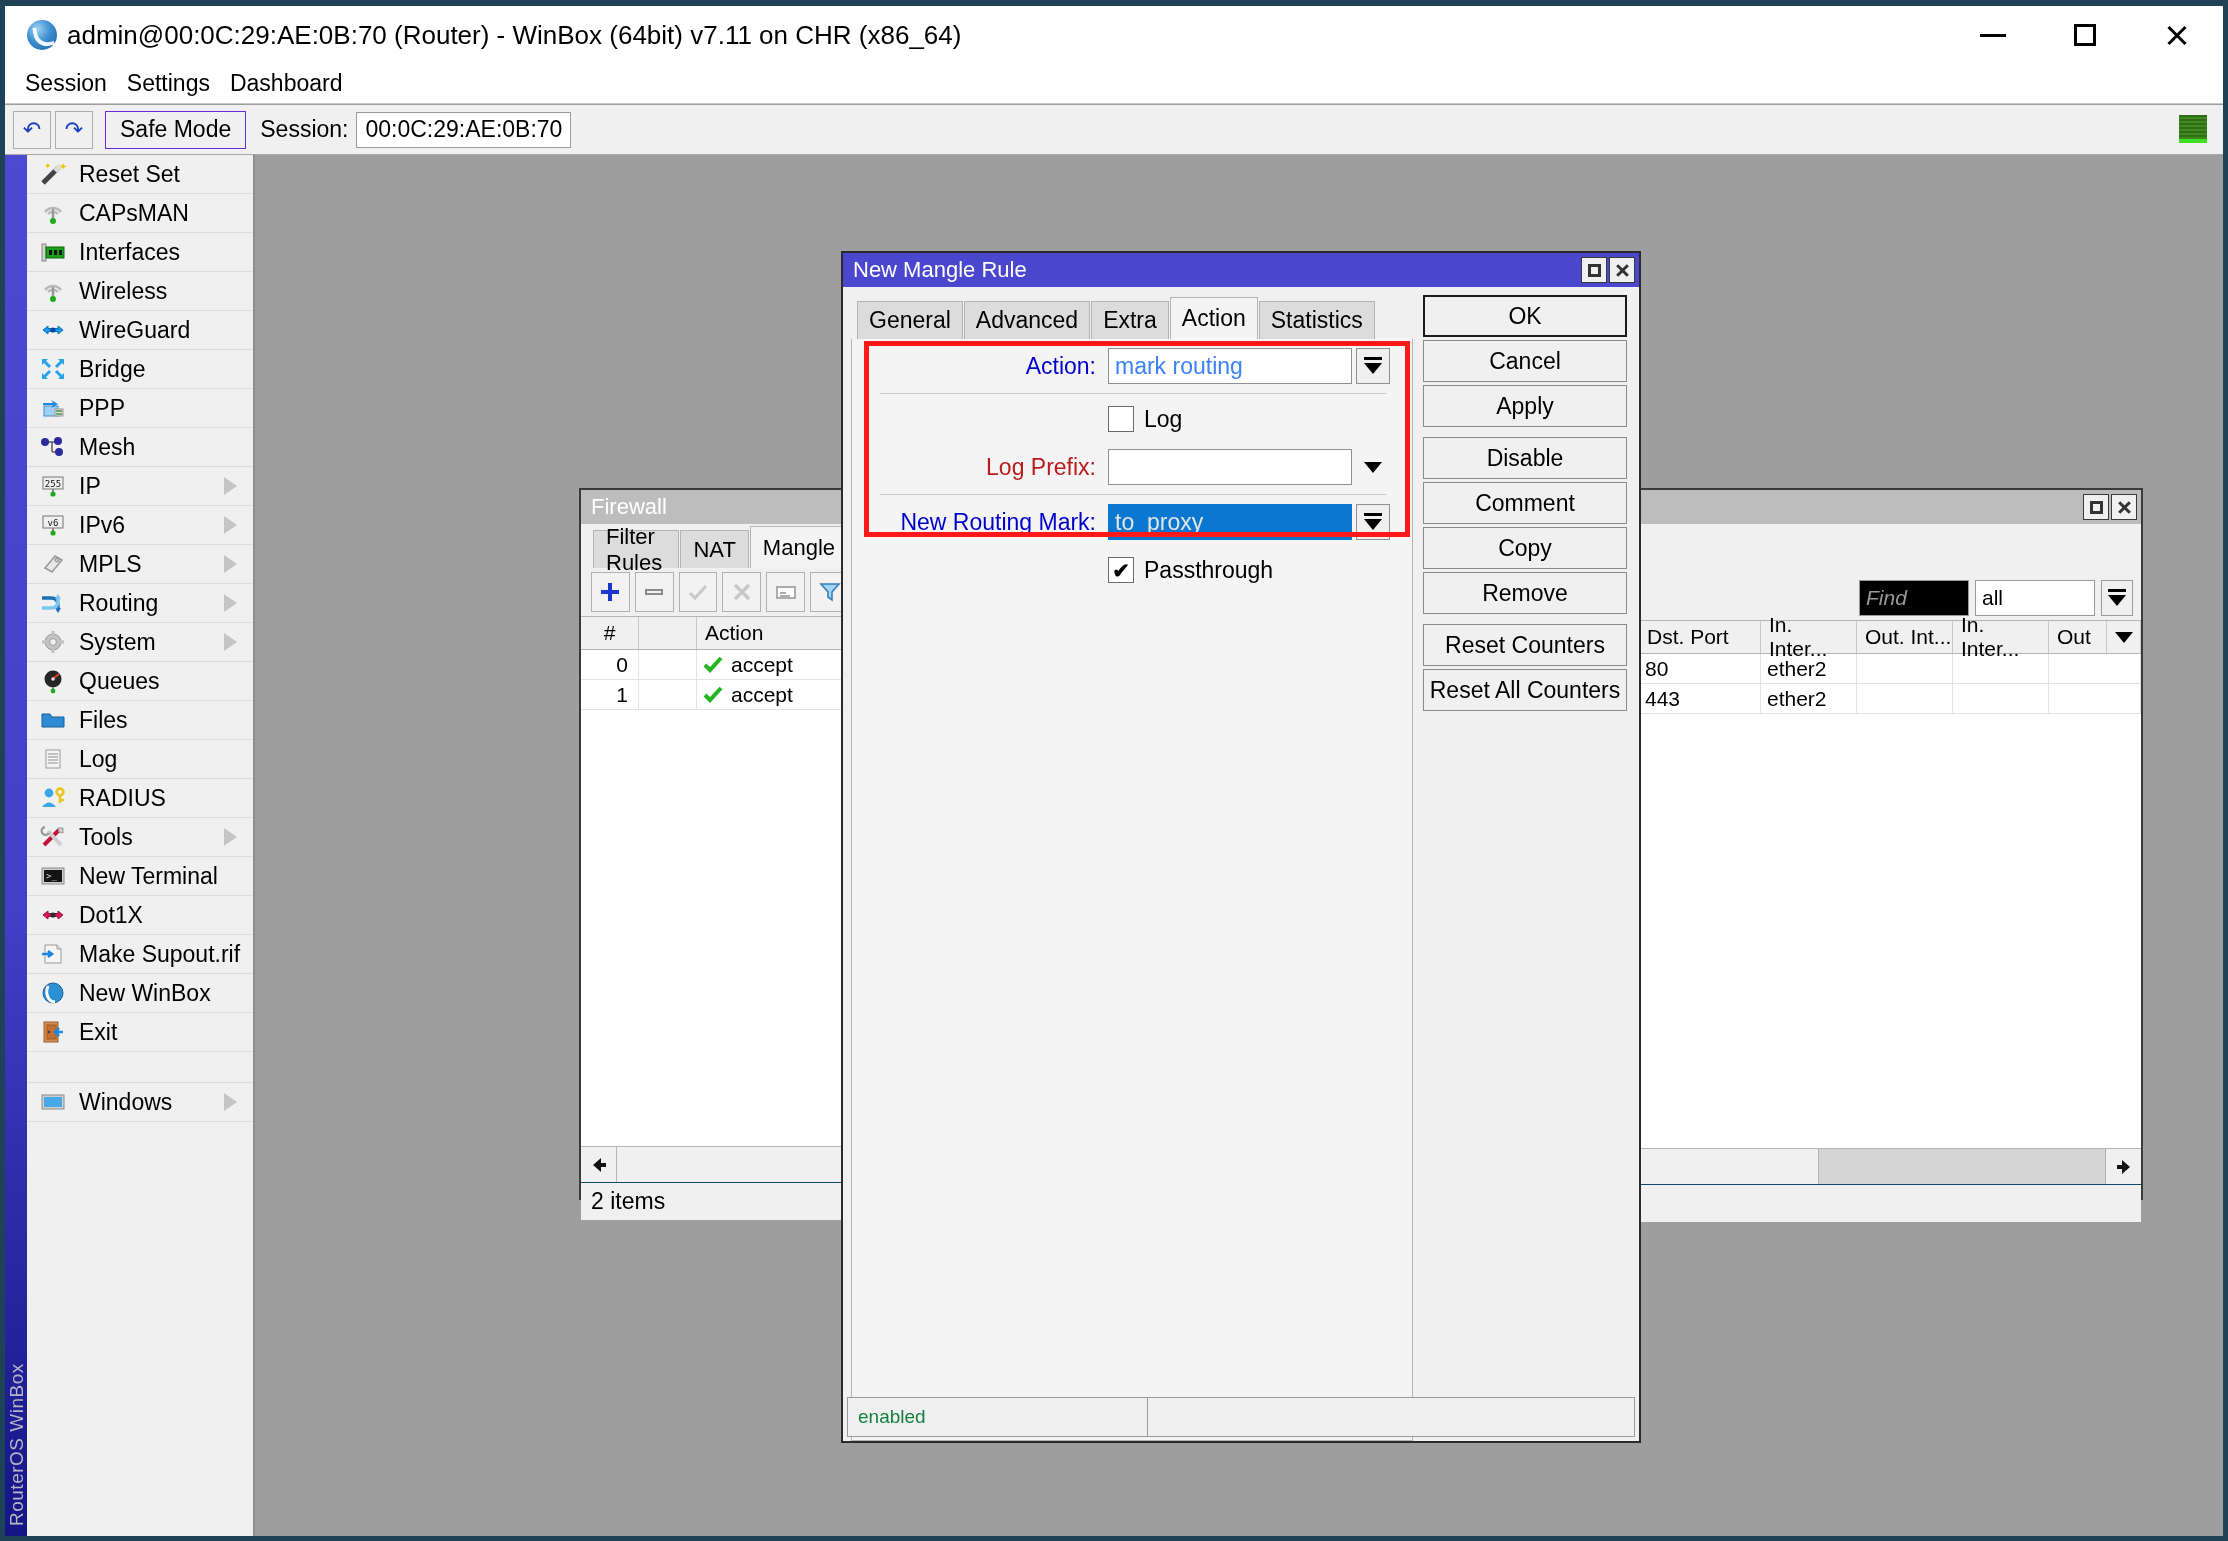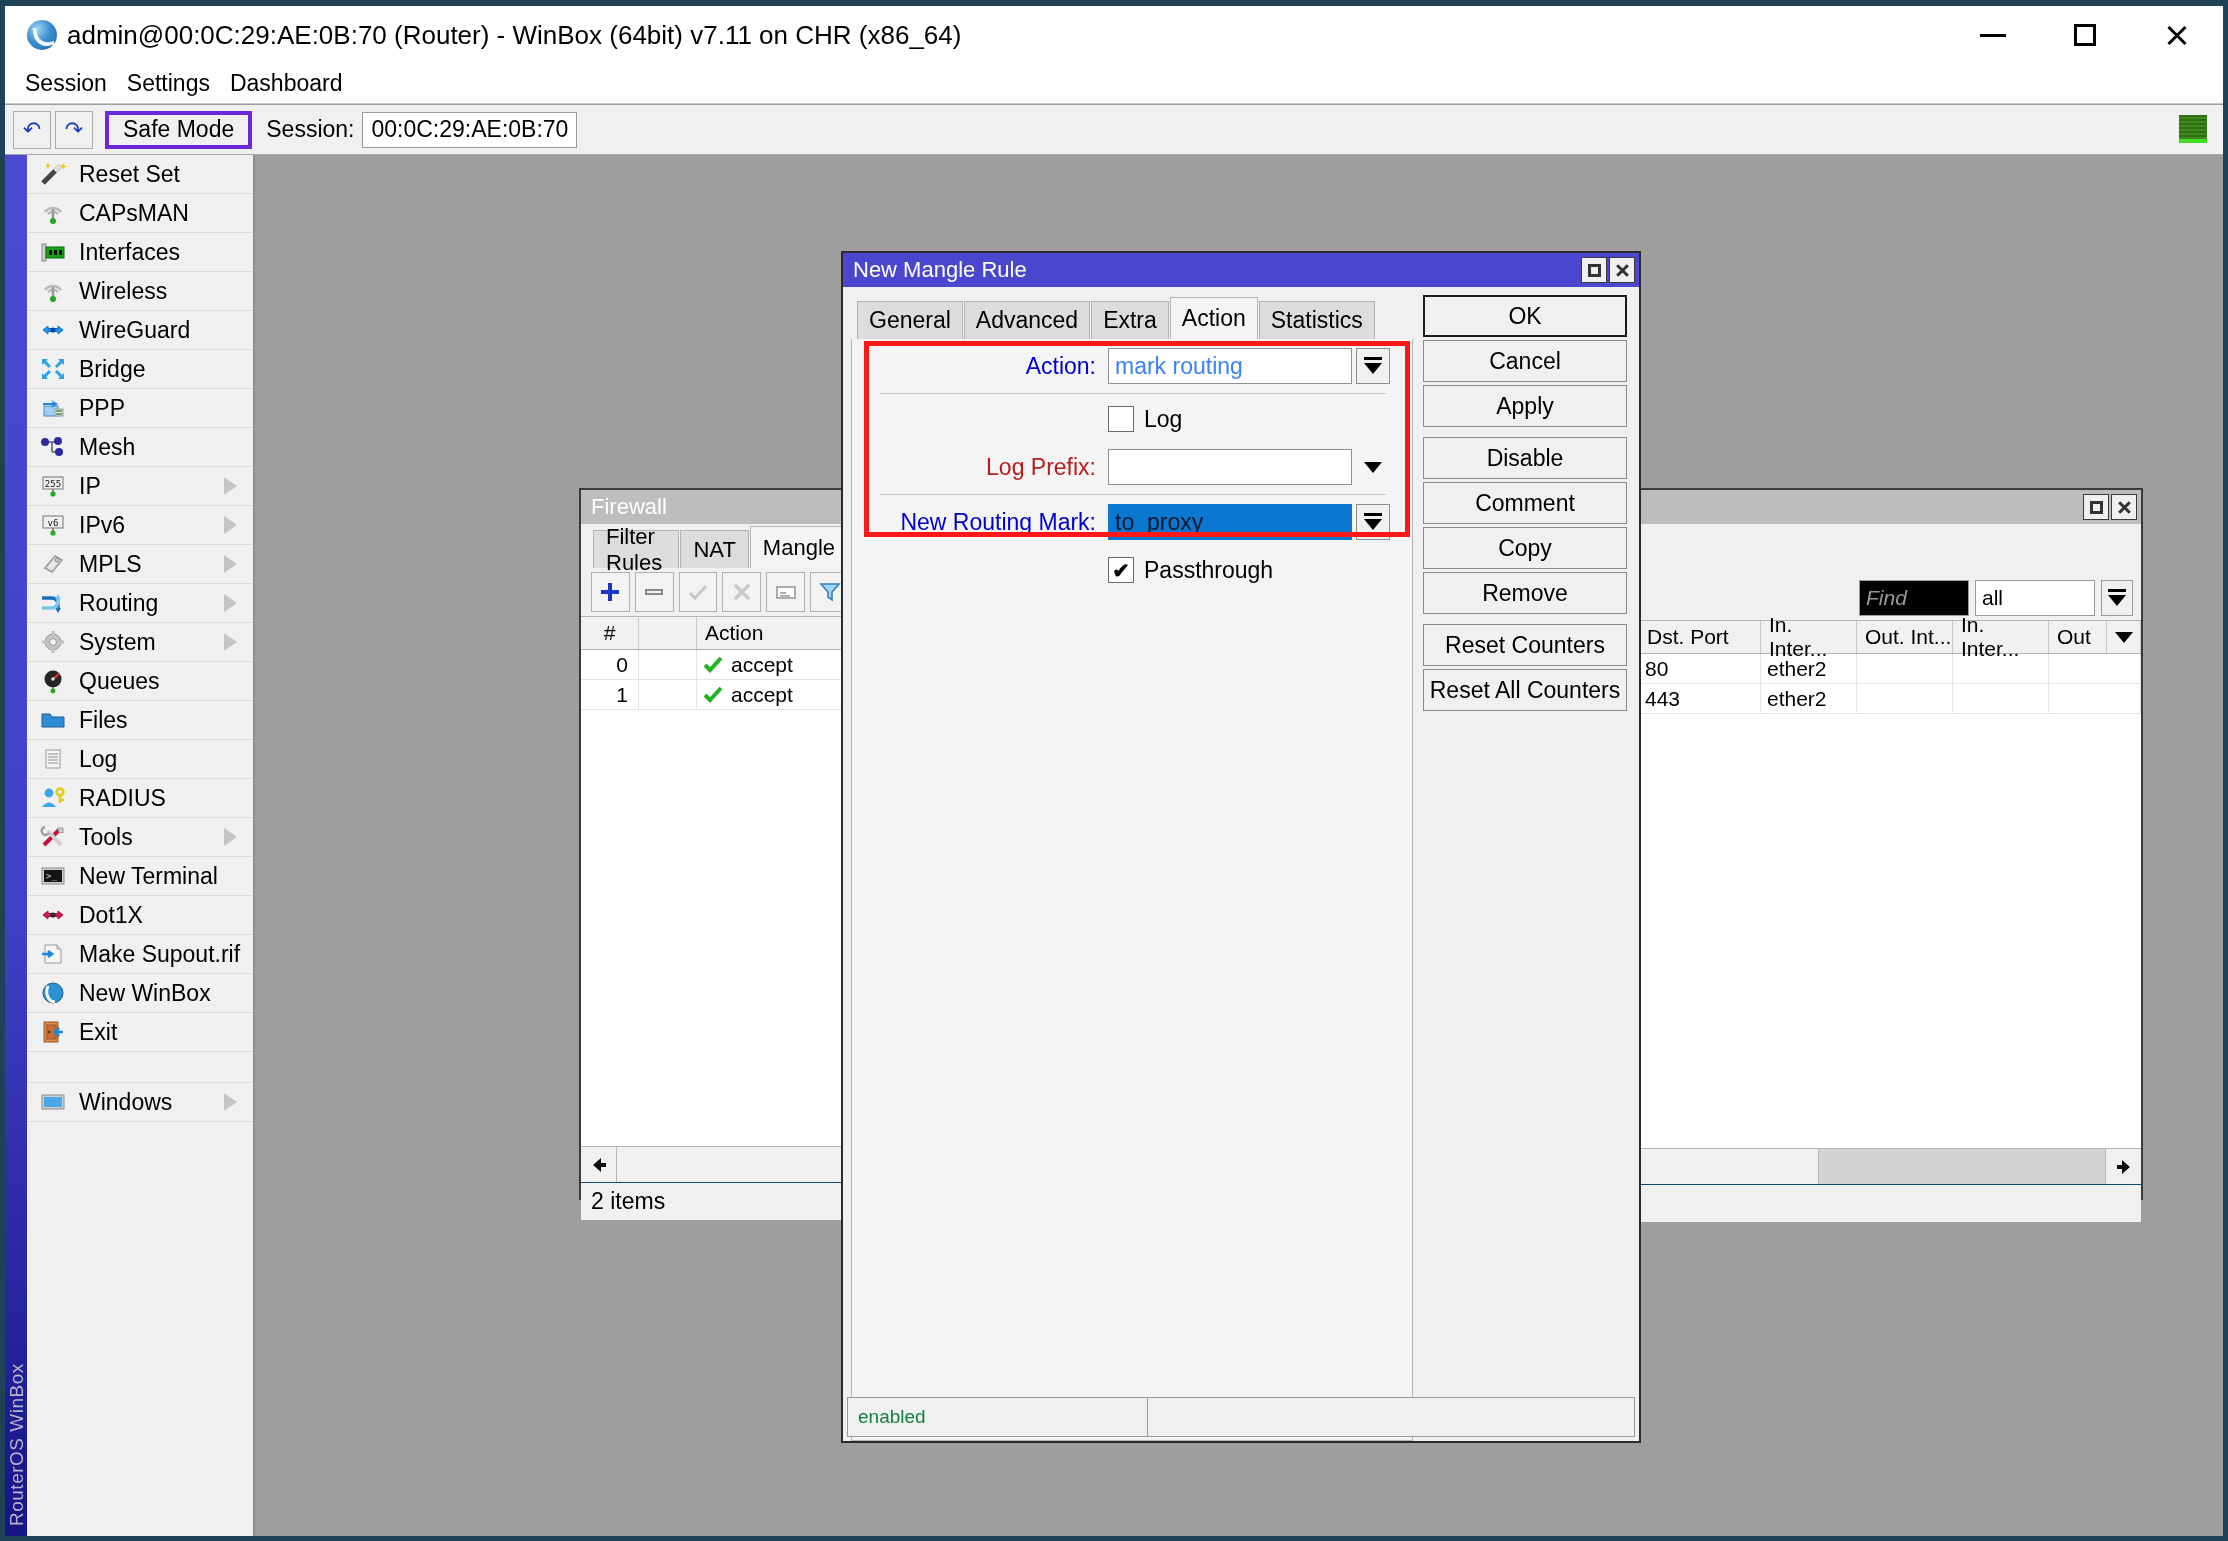--- a/index.html
+++ b/index.html
@@ -80,21 +80,21 @@
     border-bottom: 1px solid #a8a8a8;
   }
   .tb-btn {
     width: 38px; height: 38px; background: #f0f0f0;
     border: 1px solid #adadad;
     display: flex; align-items: center; justify-content: center;
     margin-right: 4px; cursor: default; font-size: 22px; color: #1b3fbf;
   }
   .tb-safemode {
     height: 38px; min-width: 132px; padding: 0 14px;
-    background: #f0f0f0; border: 4px solid #6d28d9;
+    background: #f0f0f0; border: 1px solid #6d28d9;
     display: flex; align-items: center; justify-content: center;
     margin-left: 8px; margin-right: 14px;
     font-size: 23px; color: #000; cursor: default;
   }
   .tb-session-label { font-size: 23px; color: #000; margin-right: 8px; }
   .tb-session-value {
     height: 36px; padding: 0 8px; min-width: 196px;
     background: #ffffff; border: 1px solid #9a9a9a;
     display: flex; align-items: center;
     font-size: 23px; color: #000;
@@ -269,21 +269,21 @@
   }
   .flabel {
     width: 256px; text-align: right; padding-right: 12px;
     font-size: 23px; color: #0000cc; white-space: nowrap;
   }
   .flabel.plain { color: #b91c1c; }
   .finput {
     flex: 1; height: 36px; background: #fff; border: 1px solid #8f8f8f;
     display: flex; align-items: center; padding: 0 6px; font-size: 23px; color: #3b82f6;
   }
-  .finput.selected { background: #0a78d0; color: #0f172a; border-color: #0a78d0; }
+  .finput.selected { background: #0a78d0; color: #e5e5e5; border-color: #0a78d0; }
   .fdrop {
     width: 34px; height: 36px; margin-left: 4px;
     background: #f0f0f0; border: 1px solid #8f8f8f;
     display: flex; align-items: center; justify-content: center; cursor: default;
   }
   .fdrop-flat {
     width: 34px; height: 36px; margin-left: 4px;
     background: transparent; border: none;
     display: flex; align-items: center; justify-content: center; cursor: default;
   }

